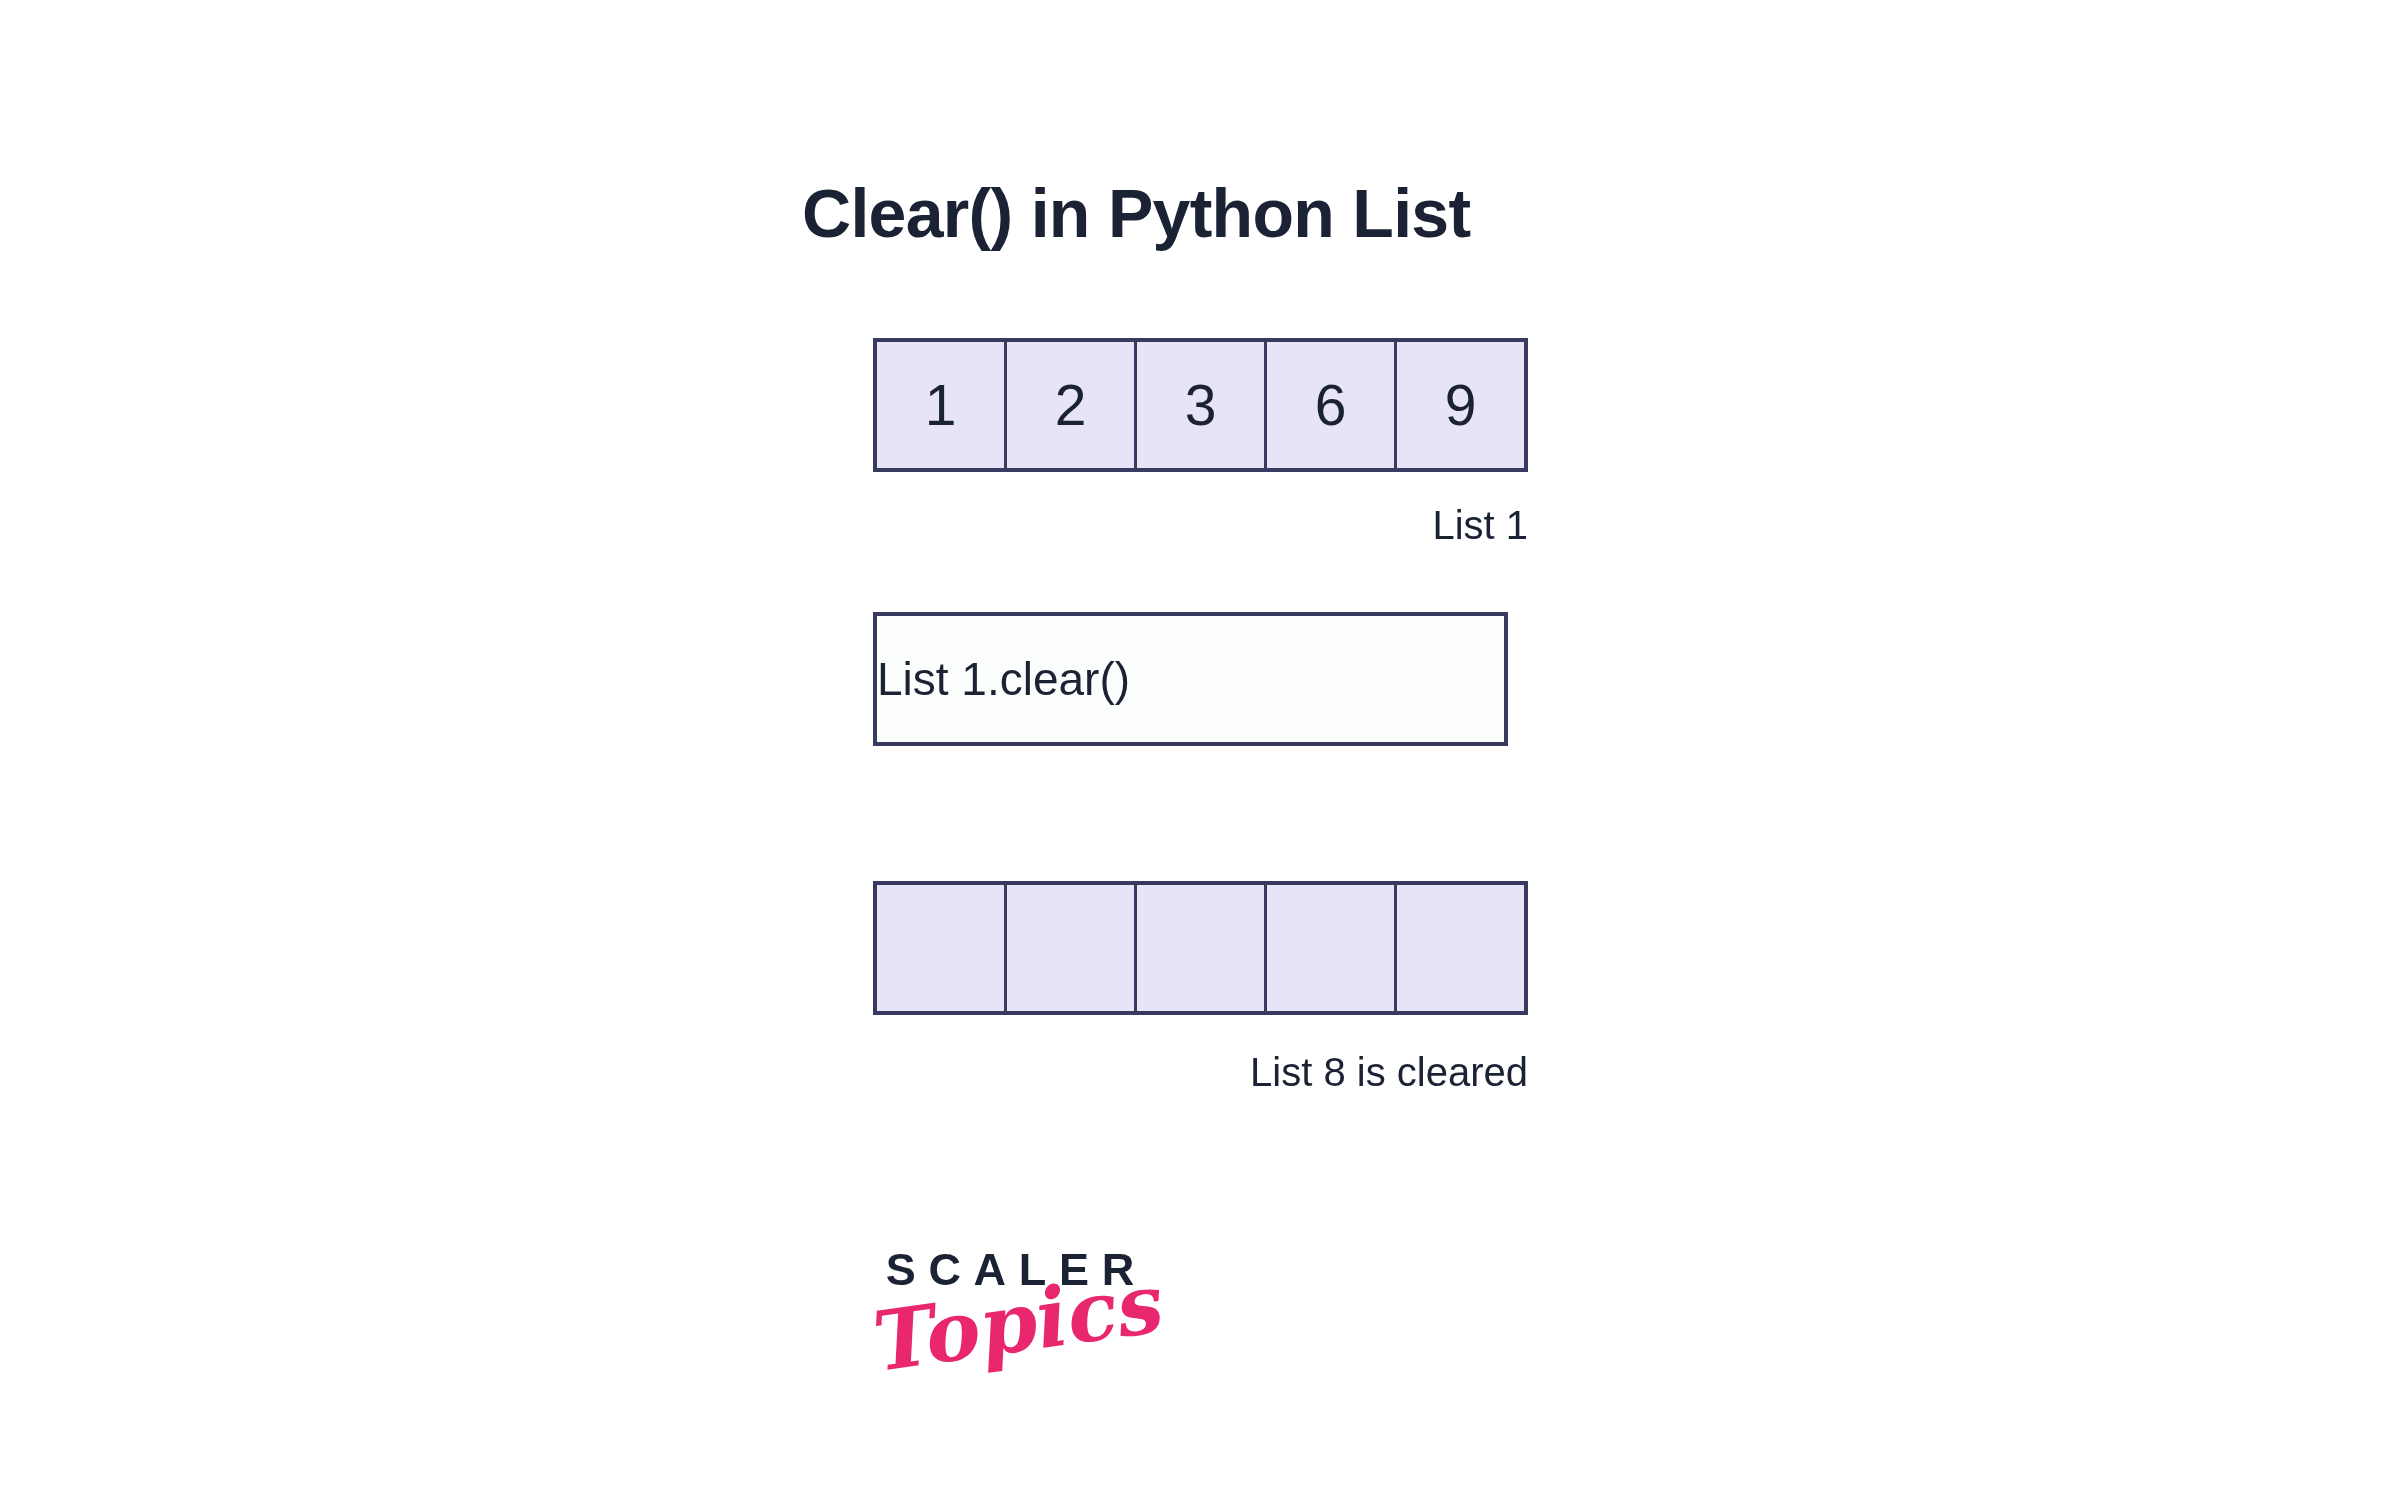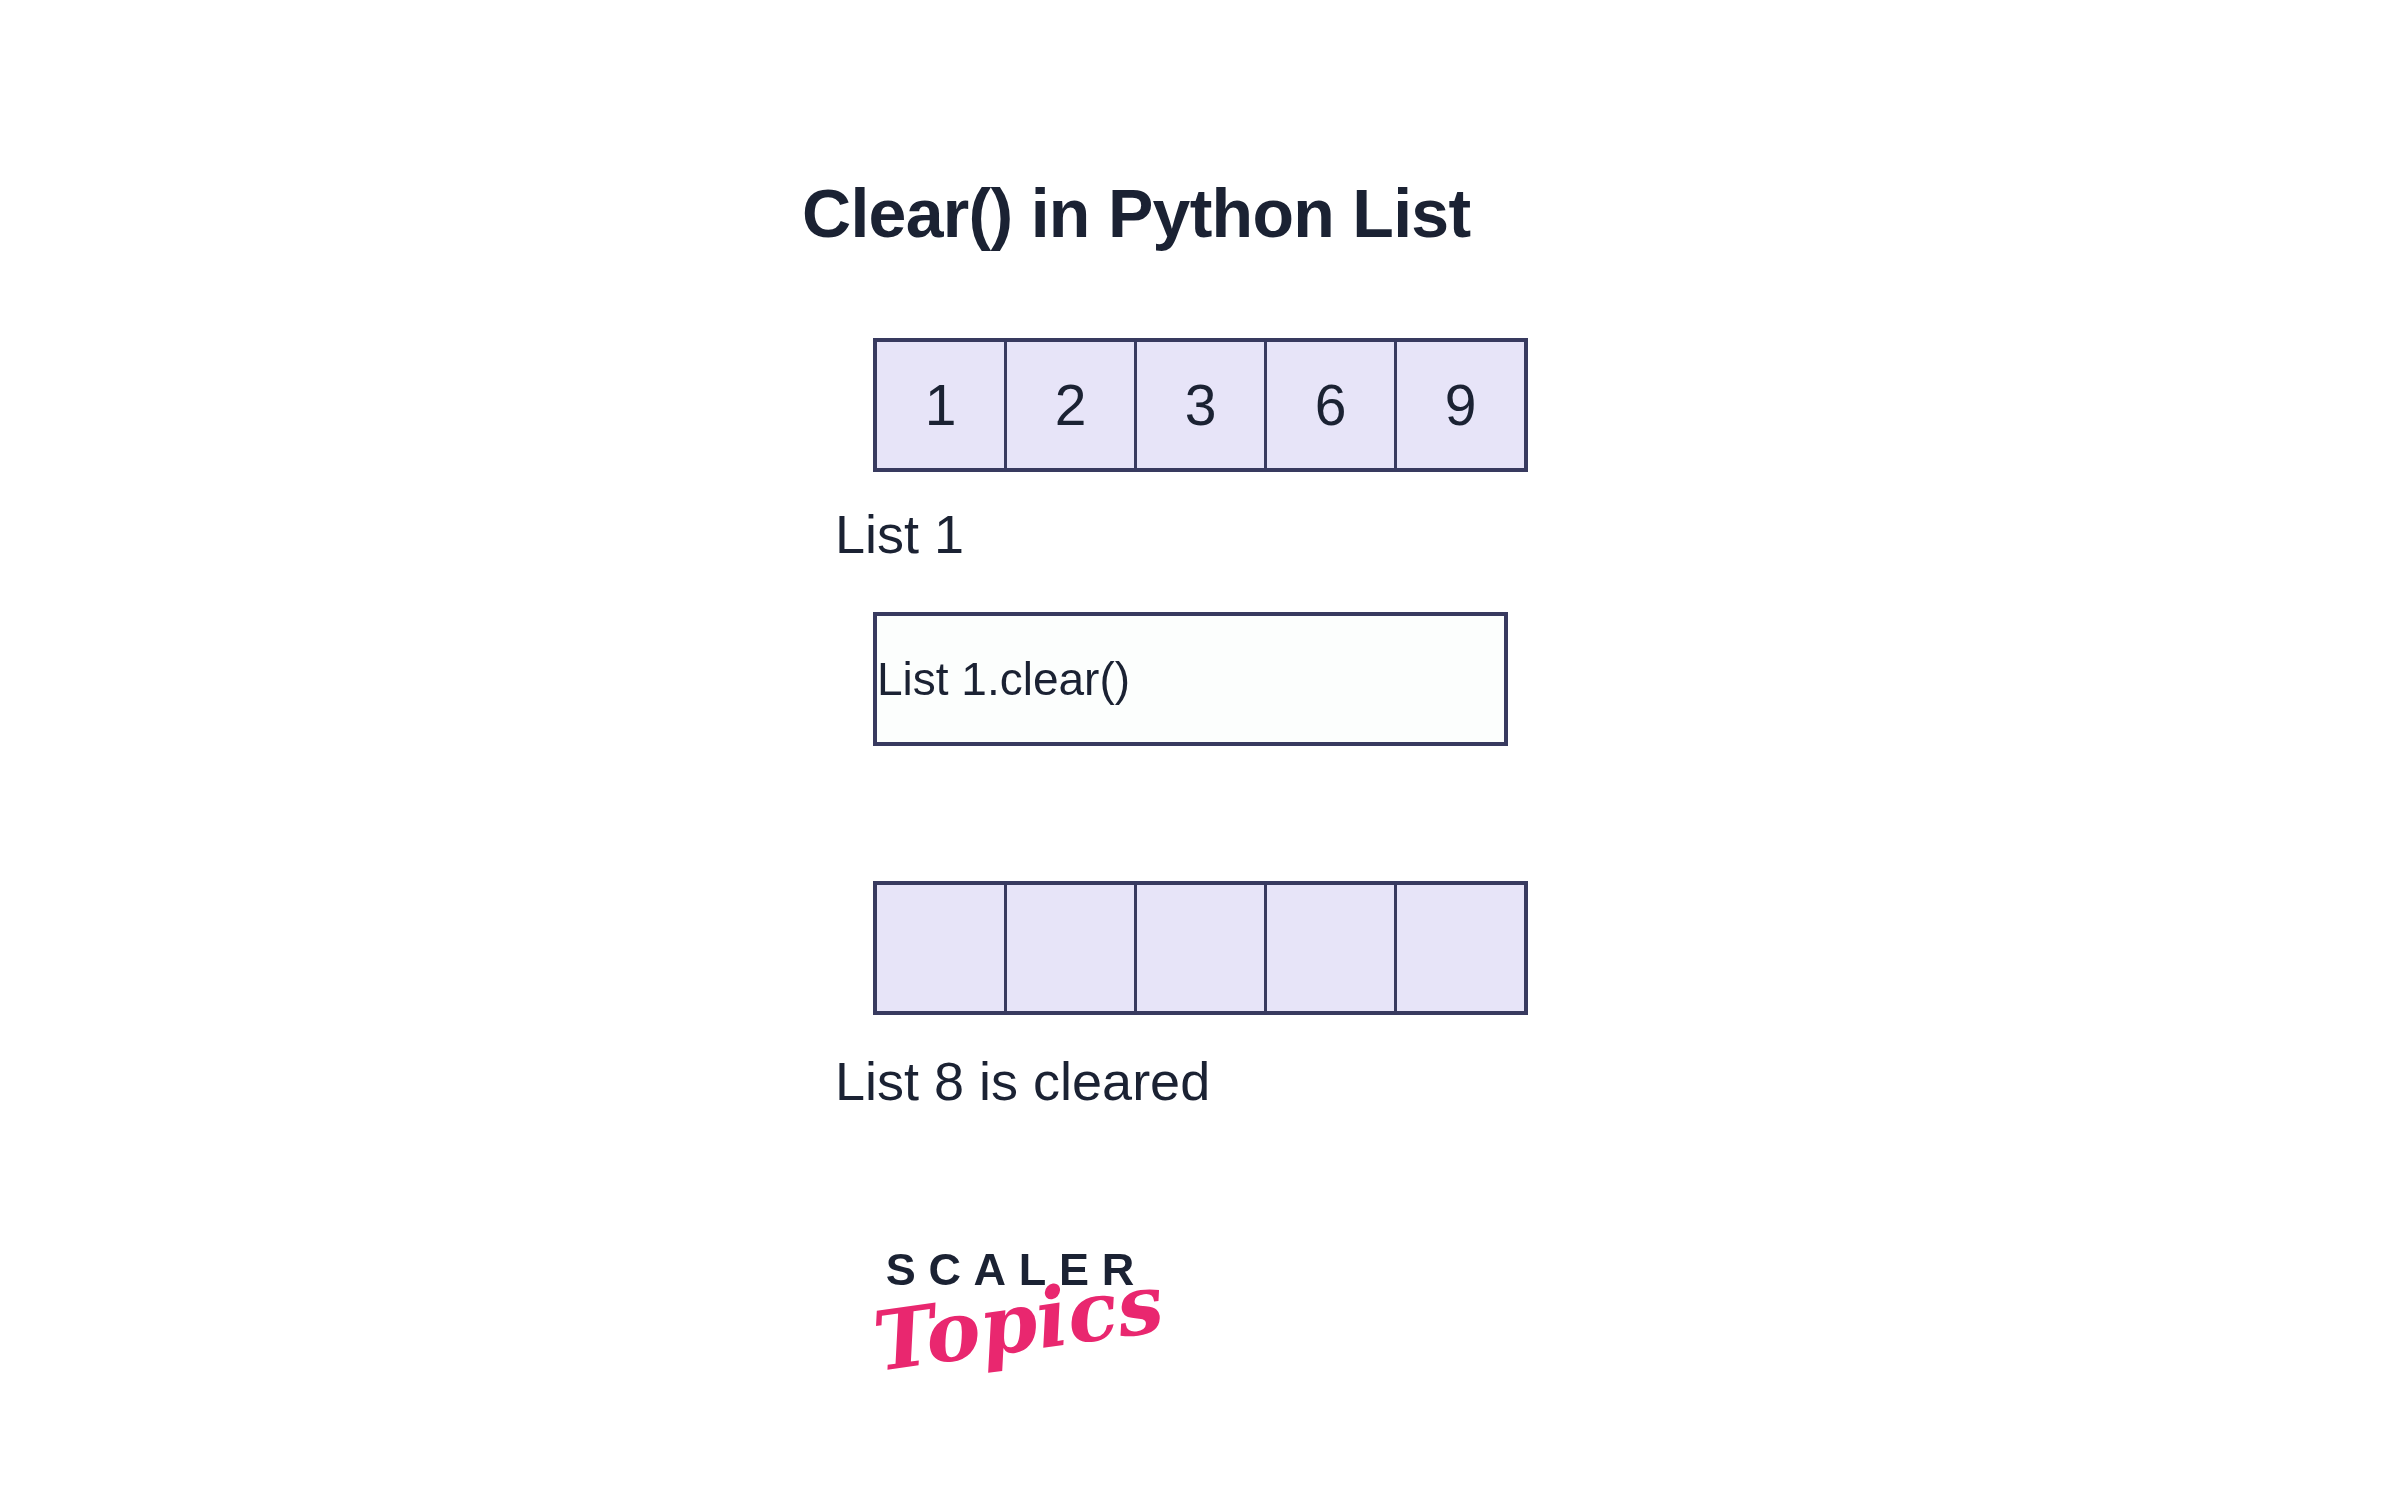--- a/index.html
+++ b/index.html
@@ -28,22 +28,22 @@
   .array-row.first{top:338px;}
   .array-row.cleared{top:881px;}
   .array-cell{
     flex:1;display:flex;align-items:center;justify-content:center;
     font-size:57px;color:var(--ink);
     border-right:3.5px solid var(--border);
   }
   .array-cell:last-child{border-right:none;}
 
   .caption{
-    position:absolute;left:835px;width:655px;text-align:left;
-    font-size:54px;color:var(--ink);
+    position:absolute;left:873px;width:655px;text-align:right;
+    font-size:40px;color:var(--ink);
   }
   .caption.first{top:503px;}
   .caption.cleared{top:1050px;}
 
   .op-box{
     position:absolute;left:873px;top:612px;width:635px;height:134px;
     background:var(--box-fill);border:4.2px solid var(--border);
     display:flex;align-items:center;
     font-size:46px;color:var(--ink);
   }

